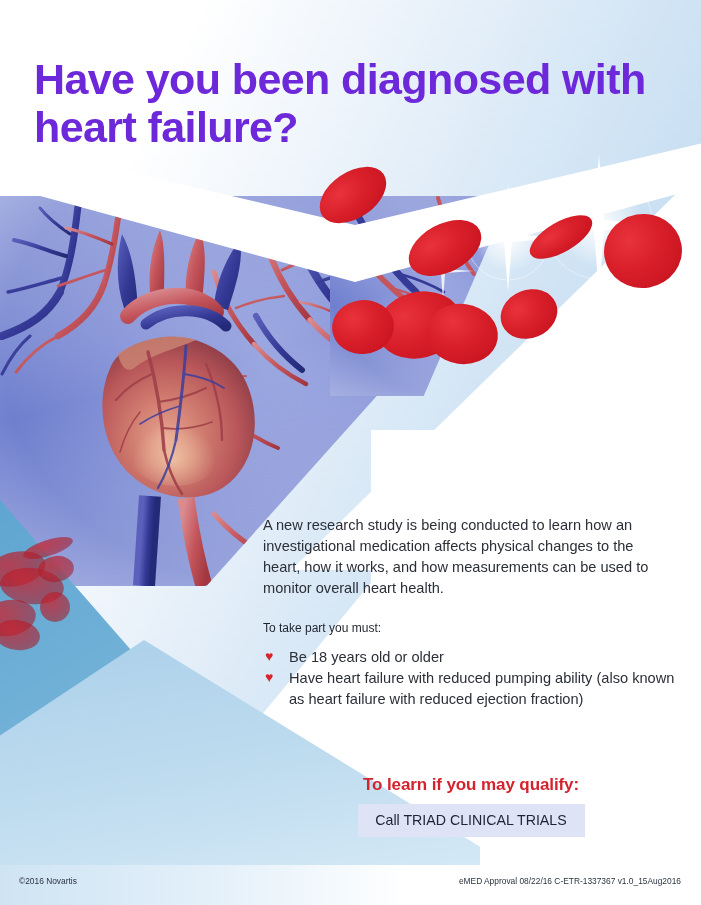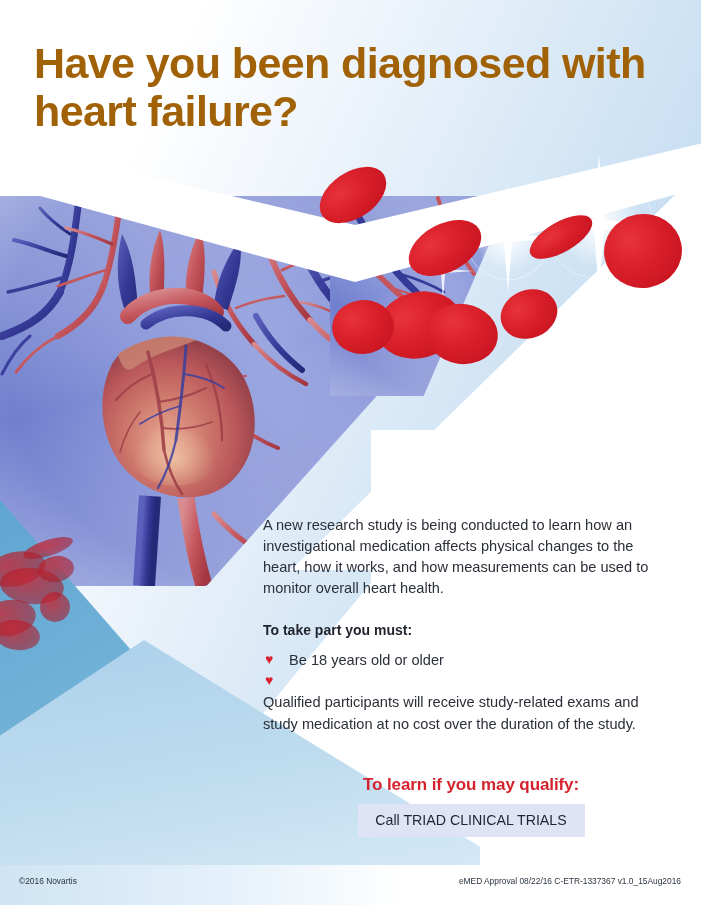--- a/index.html
+++ b/index.html
@@ -161,45 +161,45 @@
   
   .sparkle {
     position: absolute;
     pointer-events: none;
   }
 
   
   .headline {
     position: absolute;
     left: 34px;
-    top: 10px;
+    top: 26px;
     width: 640px;
     font-size: 43px;
     line-height: 1.12;
     font-weight: bold;
-    color: #a16207;
+    color: #6d28d9;
     letter-spacing: -0.6px;
   }
 
   .content {
     position: absolute;
     left: 263px;
     top: 515px;
     width: 416px;
     color: #2b2f38;
     font-size: 14.6px;
     line-height: 1.45;
   }
   .para {
     margin: 0 8px 20px 0;
   }
   .sub-head {
     margin: 12px 0 10px 0;
-    font-weight: bold;
-    font-size: 14px;
+    font-weight: normal;
+    font-size: 12px;
     color: #1f232b;
   }
   .bullets {
     list-style: none;
     margin: 0 0 22px 0;
     padding: 0;
   }
   .bullets li {
     position: relative;
     padding-left: 26px;
@@ -441,24 +441,24 @@
 
     <p class="sub-head">To take part you must:</p>
 
     <ul class="bullets">
       <li>
         <span class="bullet-heart">♥</span>
         <span>Be 18 years old or older</span>
       </li>
       <li>
         <span class="bullet-heart">♥</span>
+        <span>Have heart failure with reduced pumping ability (also known as heart failure with reduced ejection fraction)</span>
       </li>
     </ul>
 
-    <p class="para">Qualified participants will receive study-related exams and study medication at no cost over the duration of the study.</p>
   </div>
 
   <div class="cta-wrap">
     <p class="cta-head">To learn if you may qualify:</p>
     <span class="cta-box">Call TRIAD CLINICAL TRIALS</span>
   </div>
 
   <div class="footer-left">©2016 Novartis</div>
   <div class="footer-right">eMED Approval 08/22/16 C-ETR-1337367  v1.0_15Aug2016</div>
 

